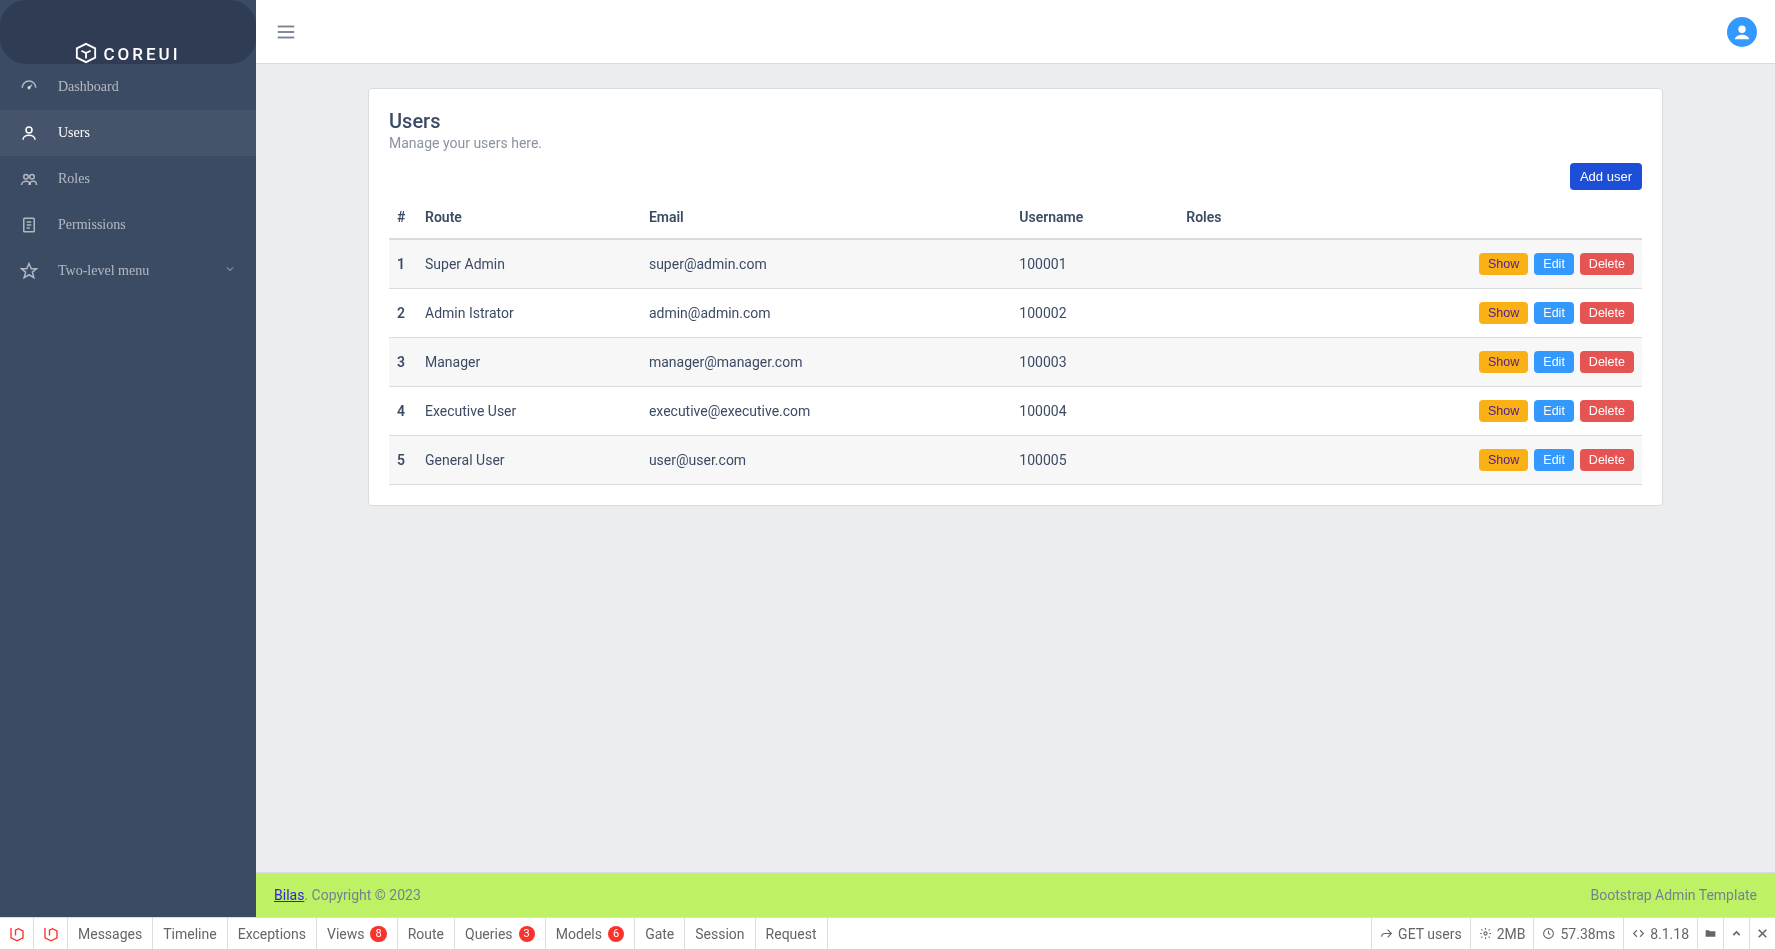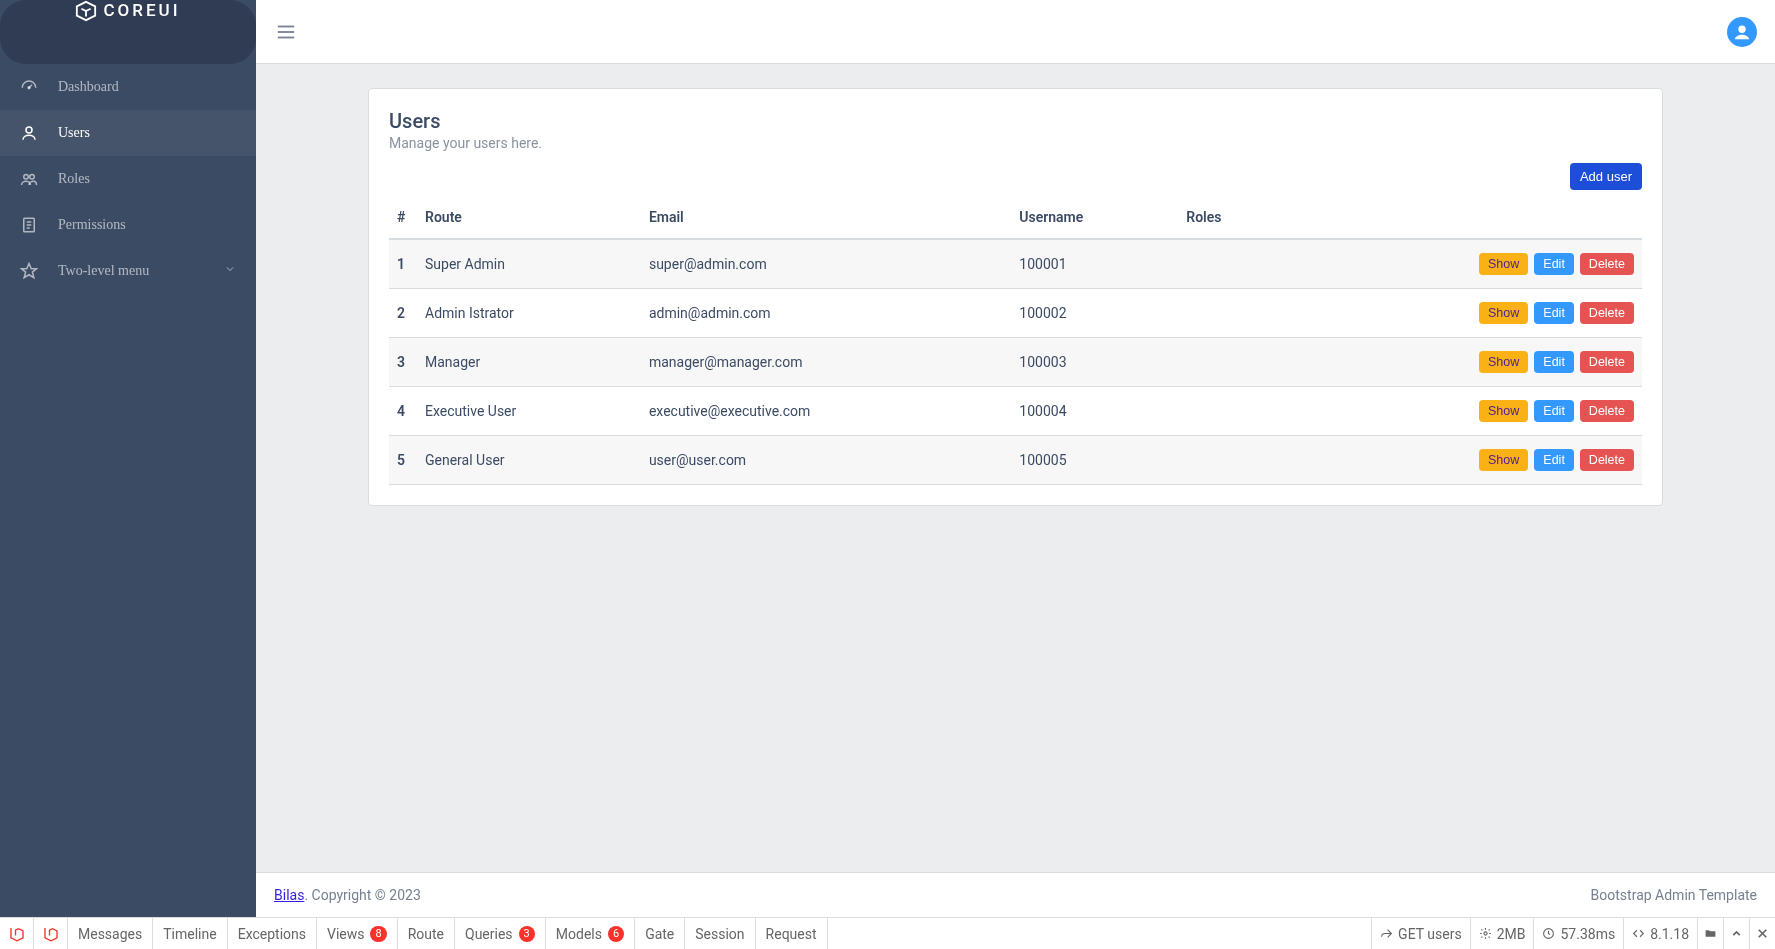--- a/index.html
+++ b/index.html
@@ -24,21 +24,21 @@
 .sidebar {
   width: 256px;
   background: #3c4b64;
   color: rgba(255,255,255,0.6);
   display: flex;
   flex-direction: column;
 }
 .sidebar-brand {
   height: 64px;
   display: flex;
-  align-items: flex-start;
+  align-items: flex-end;
   justify-content: center;
   background: #303c54;
   color: #fff;
   border-radius: 26px;
 }
 .sidebar-brand svg { margin-right: 6px; }
 .sidebar-brand-text { font-weight: 500; letter-spacing: 3px; font-size: 17px; }
 .sidebar-nav { list-style: none; padding: 0; margin: 0; flex: 1; font-family: Liberation Serif, serif; }
 .sidebar-nav li {
   display: flex;
@@ -136,21 +136,21 @@
 .table thead th {
   border-bottom: 2px solid #d8dbe0;
   font-weight: 600;
   color: #3c4b64;
 }
 .table tbody tr:nth-child(odd) { background: rgba(0,0,21,0.03); }
 .table td:last-child, .table th:last-child { text-align: right; white-space: nowrap; }
 .table th:first-child, .table td:first-child { width: 28px; font-weight: 600; }
 
 .footer {
-  background: #ffffff;
+  background: #bef264;
   border-top: 1px solid #d8dbe0;
   padding: 14px 18px;
   display: flex;
   align-items: center;
   font-size: 14px;
   color: #768192;
 }
 .footer a { color: #321fdb; text-decoration: underline; }
 .footer-right { margin-left: auto; }
 

